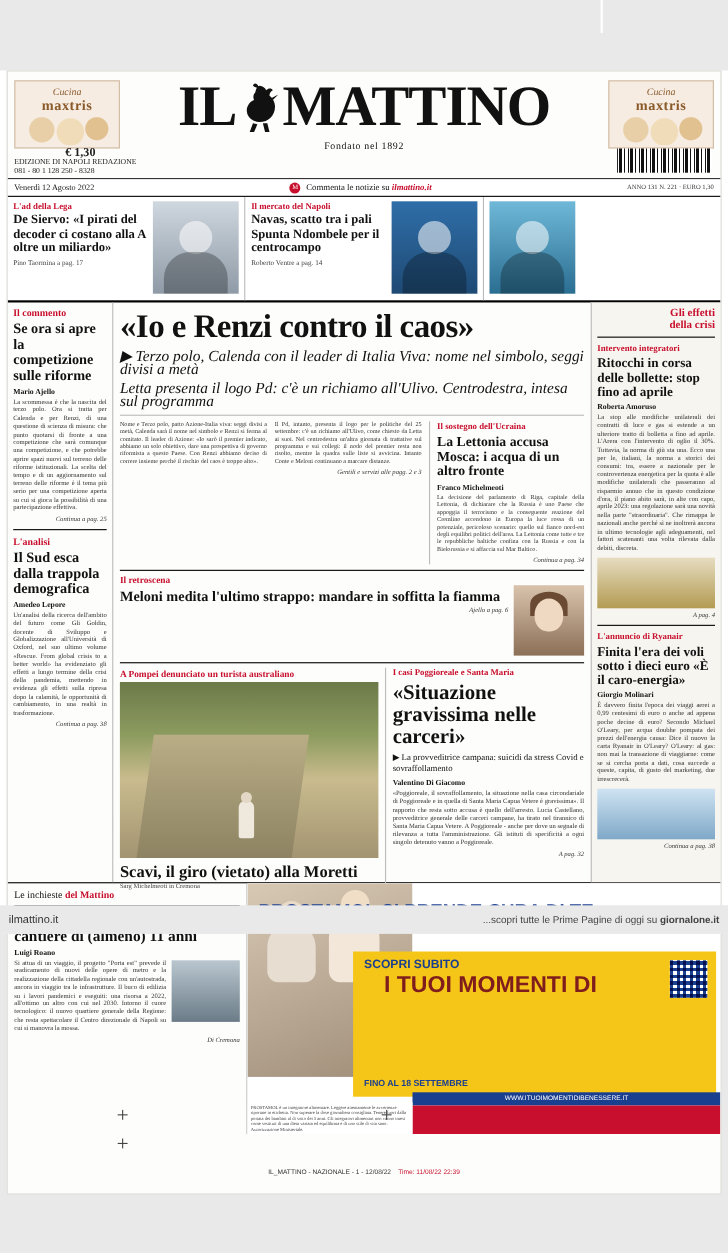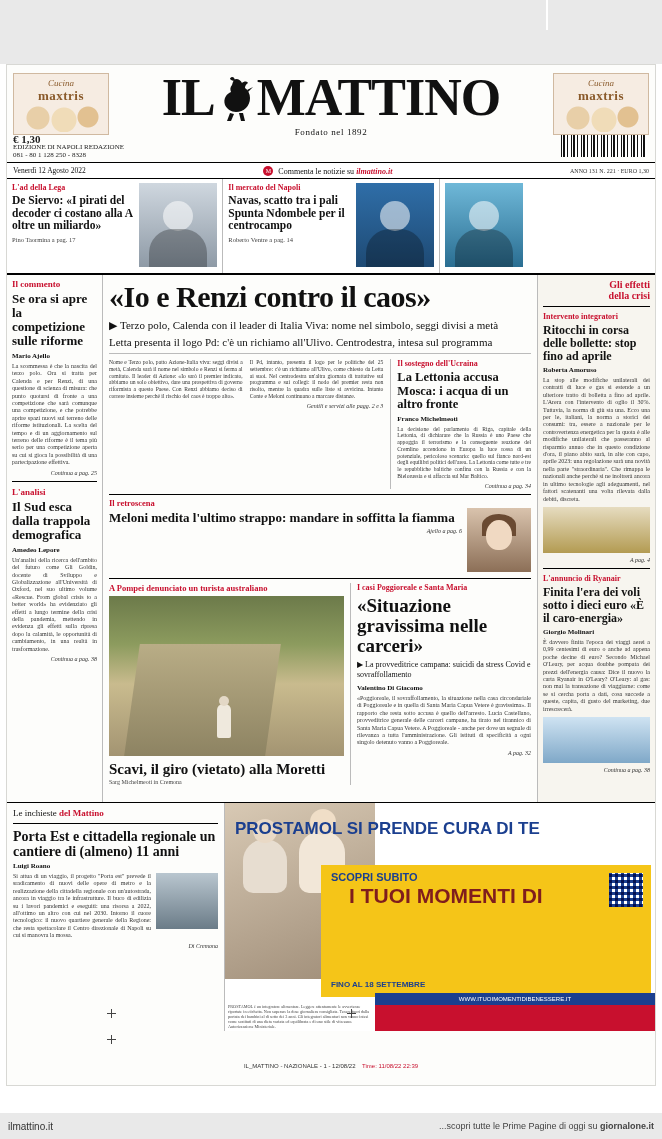--- a/index.html
+++ b/index.html
@@ -8,21 +8,21 @@
     width: 662px;
     height: 1139px;
     background: #e9e9e9;
     font-family: "Liberation Serif", serif;
     color: #111;
     overflow: hidden;
   }
   .page {
     position: relative;
     width: 662px;
-    height: 1139px;
+    height: 849px;
     background: #ffffff;
   }
   
   .topstrip {
     position: absolute; top:0; left:0; width:662px; height:64px;
     background:#e9e9e9;
   }
   .topstrip .tab {
     position:absolute; left:546px; top:0px; width:2px; height:30px; background:#ffffff;
   }
@@ -62,21 +62,21 @@
   }
   .logo .rooster {
     display:inline-block; width:40px; height:48px; vertical-align:-8px; margin:0 1px;
     position:relative;
   }
   .logo .rooster svg { position:absolute; left:0; top:0; }
   .founded { text-align:center; font-size:9px; letter-spacing:.6px; margin-top:2px; }
   .price-block {
     position:absolute; left:6px; top:70px; font-size:7px; line-height:8px; width:120px; color:#222;
   }
-  .price-block .eur { font-size:11px; font-weight:bold; }
+  .price-block .eur { font-size:11px; font-weight:bold;text-align:center; }
   .barcode {
     position:absolute; right:8px; top:70px; width:86px; height:22px;
     background:repeating-linear-gradient(90deg,#111 0 1px,#fff 1px 2px,#111 2px 4px,#fff 4px 6px,#111 6px 7px,#fff 7px 10px);
   }
   
   .datebar {
     position:relative; height:16px; border-bottom:1px solid #000; font-size:7.5px;
     display:flex; align-items:center; padding:0 6px; background:#fff;
   }
   .datebar .left { flex:0 0 auto; }
@@ -115,21 +115,21 @@
   .thin { border:0; border-top:1px solid #bbb; margin:5px 0; }
   .label-red { color:#c8102e; font-size:9px; font-weight:bold; }
   .col-left h4 { font-size:13px; line-height:14px; margin:3px 0 4px; font-weight:bold; }
   .byline { font-size:7px; font-weight:bold; margin:3px 0; }
   .body-txt { font-size:6px; line-height:7.4px; text-align:justify; color:#333; }
   .more { font-size:6px; font-style:italic; text-align:right; color:#333; margin-top:3px; }
   
   .headline {
     font-size:30px; line-height:32px; font-weight:bold; letter-spacing:-.5px; margin:2px 0 6px;
   }
-  .subhead { font-size:11px; line-height:12px; margin:0 0 5px; }
+  .subhead { font-size:14px; line-height:12px; margin:0 0 5px;font-style:italic; }
   .center-cols { display:flex; gap:7px; }
   .cc { flex:1; }
   .cc .body-txt { font-size:5.6px; line-height:6.8px; }
   .retro-box { border-top:1px solid #000; margin-top:5px; padding-top:3px; }
   .retro-box .kicker { color:#c8102e; font-size:8.5px; font-weight:bold; }
   .retro-box h3 { font-size:13px; line-height:14px; margin:3px 0; font-weight:bold; }
   .retro-flex { display:flex; gap:5px; }
   .retro-ph { width:64px; height:64px; background:linear-gradient(#d9c3ad,#8c6f57); flex:0 0 auto; position:relative; }
   .retro-ph .head { position:absolute; left:50%; top:12px; width:26px; height:30px; border-radius:50% 50% 45% 45%; background:#f0d9c2; transform:translateX(-50%); }
   .retro-ph .hair { position:absolute; left:50%; top:6px; width:34px; height:22px; border-radius:50% 50% 0 0; background:#6a4a32; transform:translateX(-50%); }

